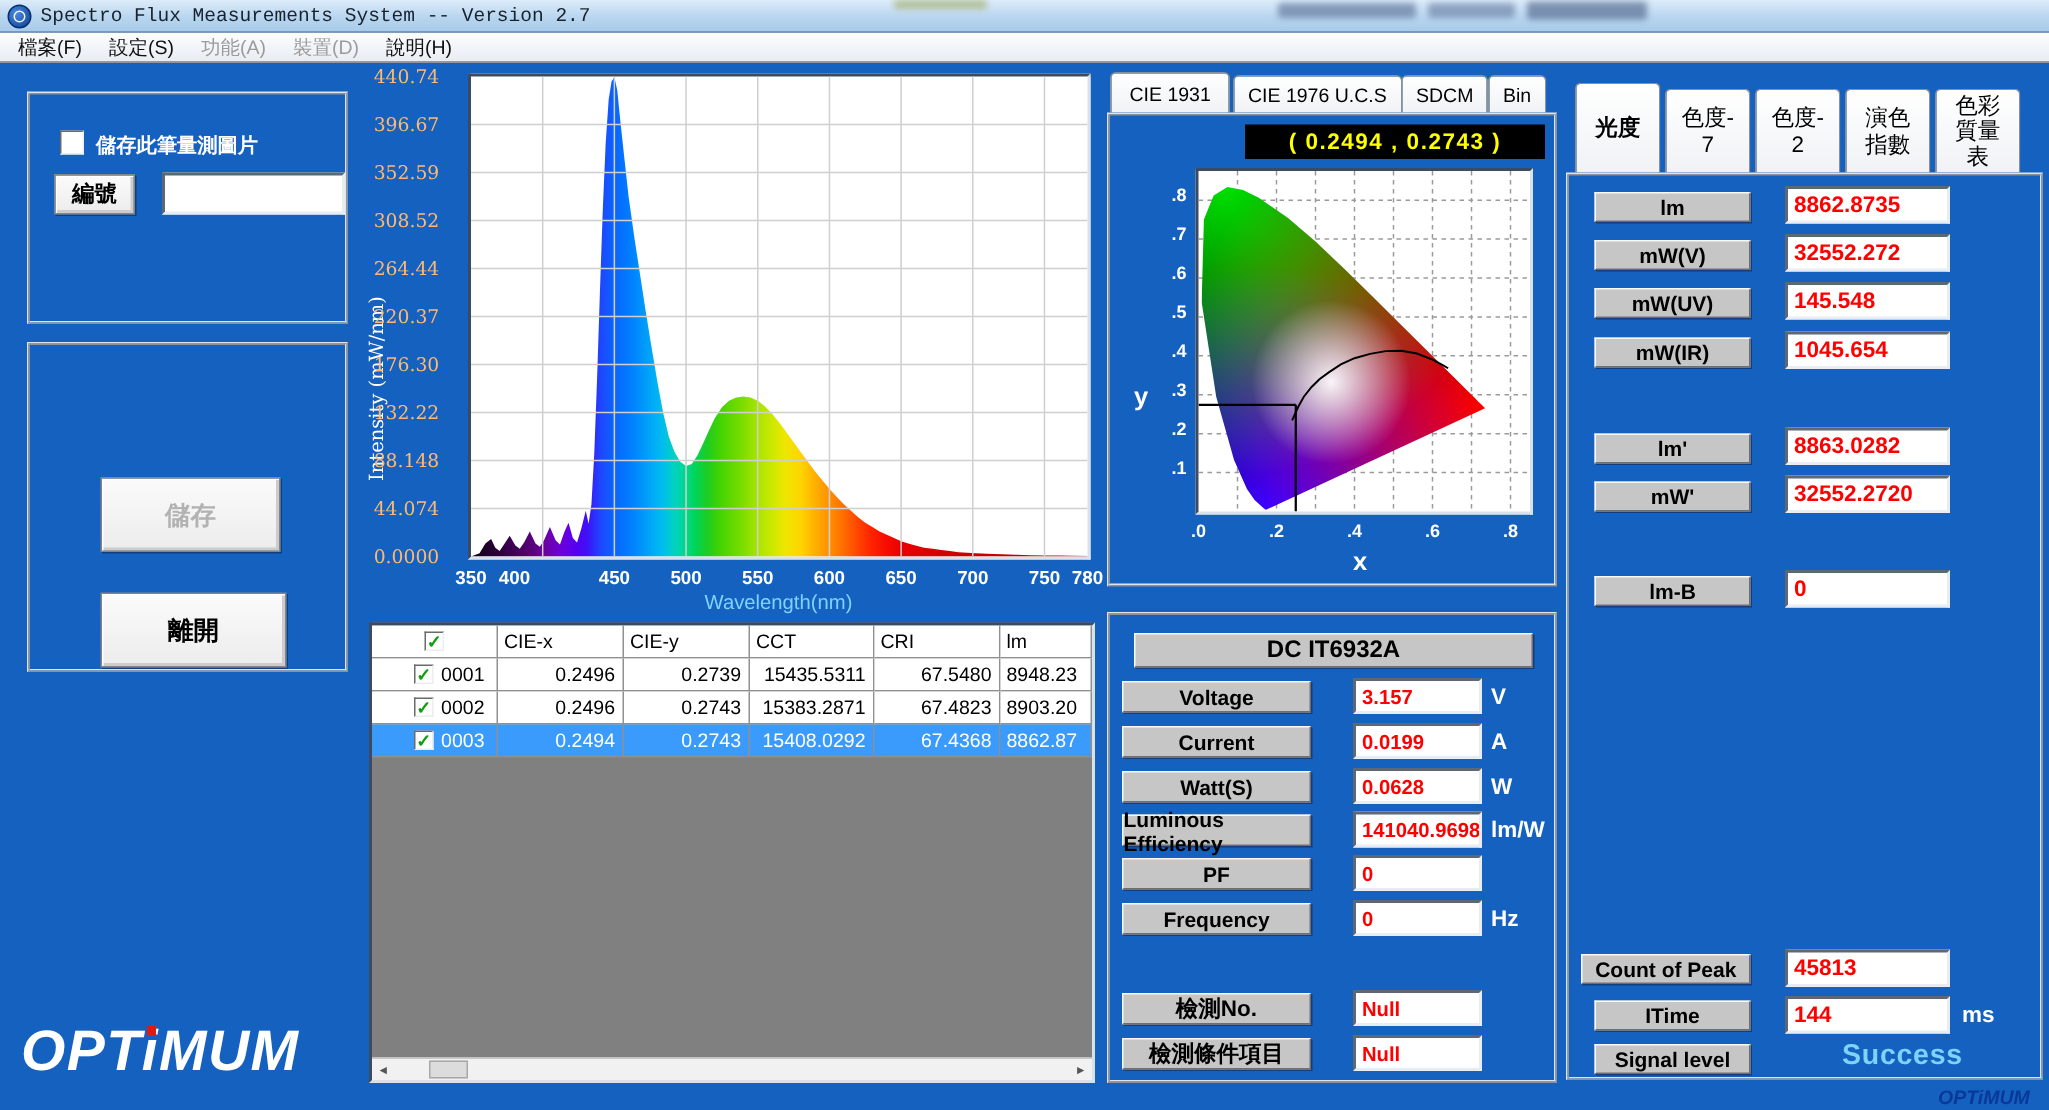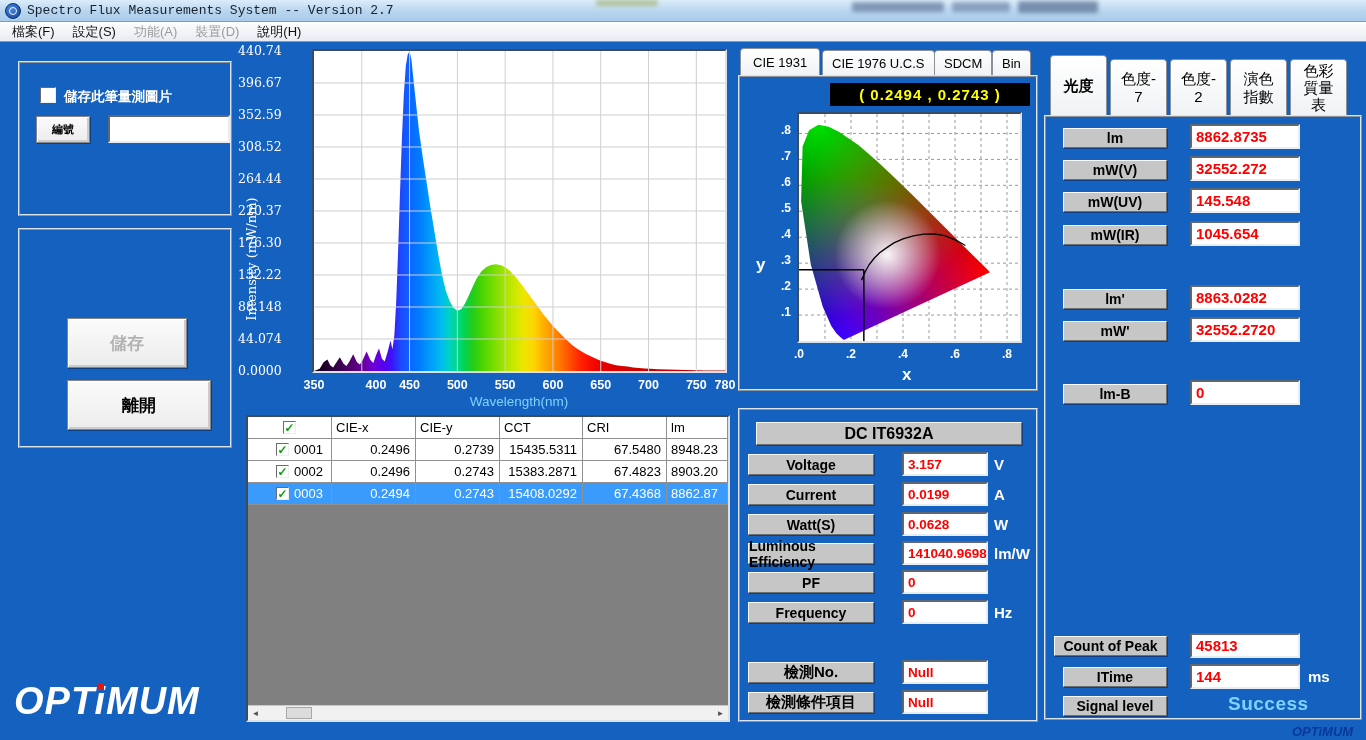--- a/index.html
+++ b/index.html
@@ -41,21 +41,21 @@
     border-radius:4px 4px 0 0; display:flex; align-items:center; justify-content:center; color:#000; }
 
   
   .cb-label { position:absolute; left:44px; top:25px; color:#fff; font-size:13.5px; font-weight:600; }
   .logo { position:absolute; left:14px; top:638px; color:#fff; font-size:38px; font-weight:bold; font-style:italic; letter-spacing:1px; }
   .logo .reddot { position:absolute; left:84px; top:4px; width:6px; height:6px; background:#e01818; }
 
   
   .spec-ylabel { position:absolute; left:244px; top:292px; width:150px; text-align:center;
     transform:rotate(-90deg); transform-origin:0 0; color:#fff; font-family:"DejaVu Serif",serif; font-size:13px; }
-  .spec-ytick { position:absolute; width:66px; text-align:left; color:#ffffff; font-family:"DejaVu Serif",serif; font-size:12.5px; }
+  .spec-ytick { position:absolute; width:66px; text-align:center; color:#fdba74; font-family:"DejaVu Serif",serif; font-size:12.5px; }
   .spec-xtick { position:absolute; width:40px; text-align:center; color:#fff; font-size:12.5px; font-weight:bold; }
   .spec-xlabel { position:absolute; left:449px; top:352px; width:140px; text-align:center; color:#7dd3fc; font-size:13.5px; }
 
   
   .tbl { position:absolute; left:246px; top:373px; width:484px; height:307px; background:#808080;
     border:2px solid; border-color:#3c4c60 #d9e1ea #d9e1ea #3c4c60; display:flex; flex-direction:column; }
   .tr { display:grid; grid-template-columns:84px 84px 84px 83px 84px 1fr; height:22px; flex:0 0 22px; }
   .td { background:#fff; border-right:1px solid #909090; border-bottom:1px solid #909090; font-size:13px; color:#000;
     display:flex; align-items:center; overflow:hidden; white-space:nowrap; }
   .td.head { padding-left:4px; }
@@ -107,27 +107,27 @@
     <span class="menu-item disabled">功能(A)</span>
     <span class="menu-item disabled">裝置(D)</span>
     <span class="menu-item">說明(H)</span>
   </div>
 
   <div class="client">
 
     <div class="groupbox" style="left:18px;top:19px;width:214px;height:155px">
       <span class="checkbox" style="left:20px;top:24px;width:16px;height:16px"></span>
       <span class="cb-label">儲存此筆量測圖片</span>
-      <button class="btn3d" style="left:16px;top:53px;width:54px;height:27px;font-size:11px">編號</button>
+      <button class="btn3d" style="left:16px;top:53px;width:54px;height:27px;font-size:15px">編號</button>
       <input class="valuebox" style="left: 88px; top: 52px; width: 122px; height: 28px; color: rgb(0, 0, 0);" value="">
     </div>
 
     <div class="groupbox" style="left:18px;top:186px;width:214px;height:220px">
       <button class="btn3d disabled" style="left:47px;top:88px;width:120px;height:50px;font-size:17px">儲存</button>
-      <button class="btn3d" style="left:47px;top:150px;width:144px;height:50px;font-size:17px">離開</button>
+      <button class="btn3d" style="left:47px;top:165px;width:124px;height:50px;font-size:17px">離開</button>
     </div>
 
     <div class="logo">
       <span>OPTiMUM</span>
       <span class="reddot"></span>
     </div>
 
     <div class="spec-ylabel">Intensity (mW/nm)</div>
     <div class="plot-frame" style="left:312px;top:7px;width:415px;height:324px">
       <svg id="spectrum-svg" width="411" height="320">
@@ -192,21 +192,21 @@
         <div class="spec-ytick" style="left: 238px; top: 65px;">352.59</div>
         <div class="spec-ytick" style="left: 238px; top: 97px;">308.52</div>
         <div class="spec-ytick" style="left: 238px; top: 129px;">264.44</div>
         <div class="spec-ytick" style="left: 238px; top: 161px;">220.37</div>
         <div class="spec-ytick" style="left: 238px; top: 193px;">176.30</div>
         <div class="spec-ytick" style="left: 238px; top: 225px;">132.22</div>
         <div class="spec-ytick" style="left: 238px; top: 257px;">88.148</div>
         <div class="spec-ytick" style="left: 238px; top: 289px;">44.074</div>
         <div class="spec-ytick" style="left: 238px; top: 321px;">0.0000</div>
         <div class="spec-xtick" style="left: 294px; top: 336px;">350</div>
-        <div class="spec-xtick" style="left: 356px; top: 336px;">400</div>
+        <div class="spec-xtick" style="left: 323px; top: 336px;">400</div>
         <div class="spec-xtick" style="left: 389.581px; top: 336px;">450</div>
         <div class="spec-xtick" style="left: 437.372px; top: 336px;">500</div>
         <div class="spec-xtick" style="left: 485.163px; top: 336px;">550</div>
         <div class="spec-xtick" style="left: 532.953px; top: 336px;">600</div>
         <div class="spec-xtick" style="left: 580.744px; top: 336px;">650</div>
         <div class="spec-xtick" style="left: 628.535px; top: 336px;">700</div>
         <div class="spec-xtick" style="left: 676.326px; top: 336px;">750</div>
         <div class="spec-xtick" style="left: 705px; top: 336px;">780</div>
       </div>
     <div class="spec-xlabel">Wavelength(nm)</div>

